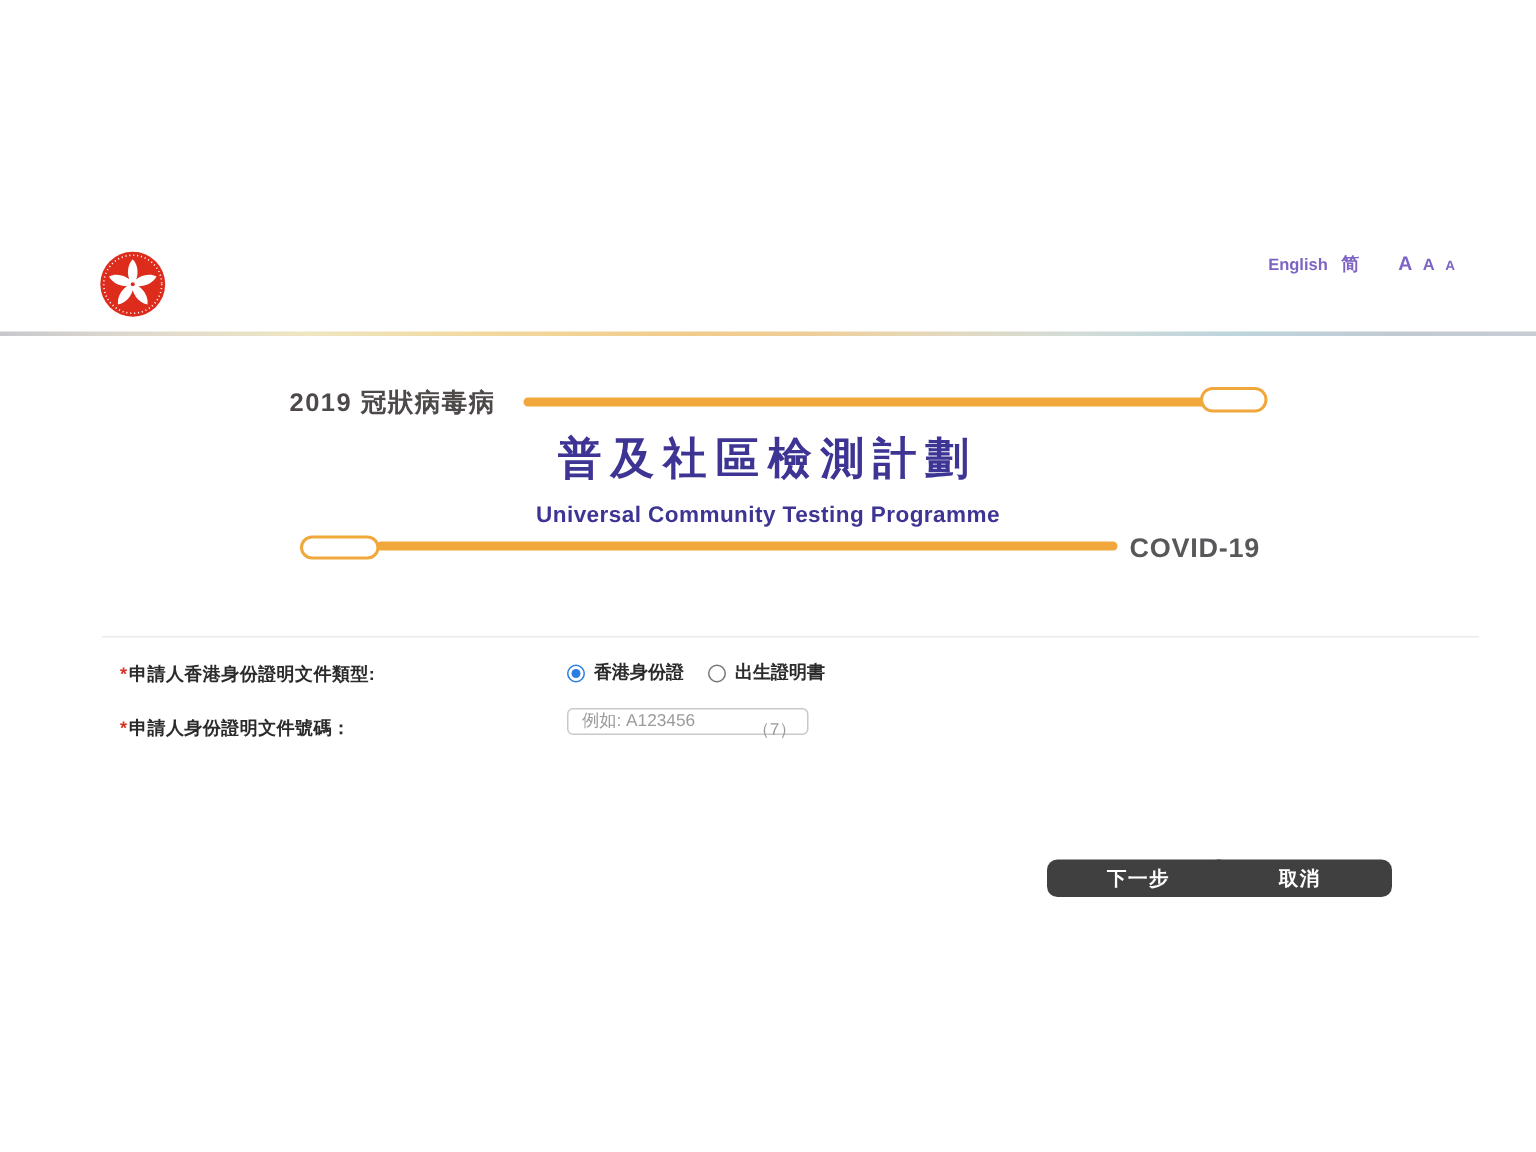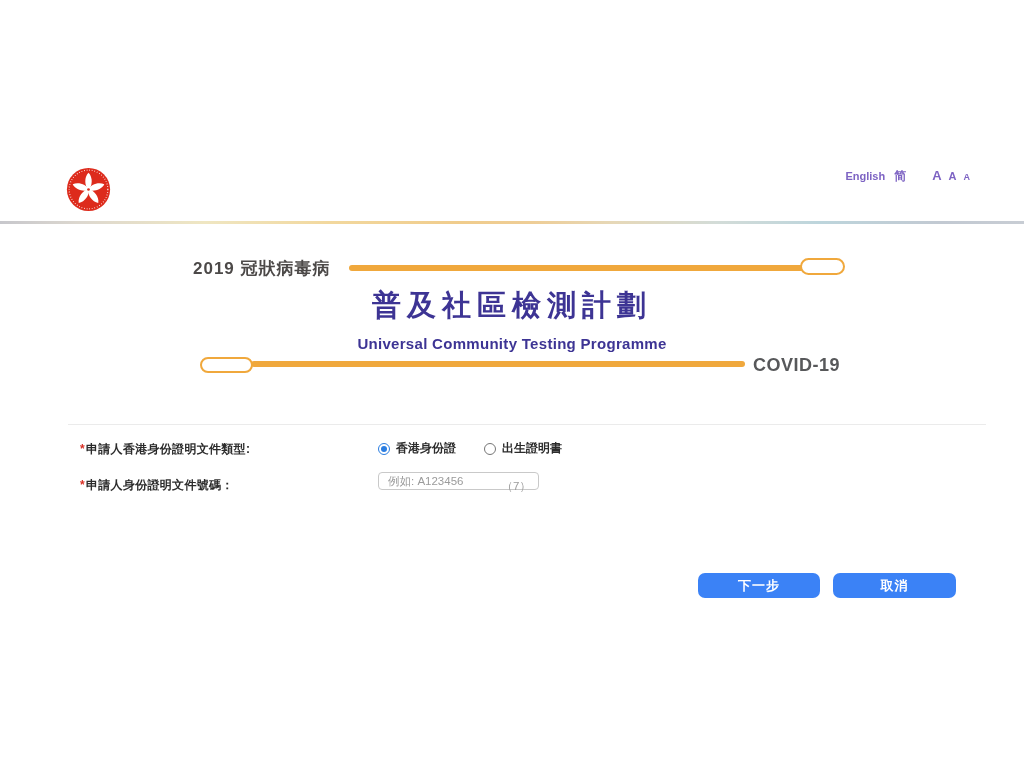--- a/index.html
+++ b/index.html
@@ -35,44 +35,44 @@
   
   .section-title { position:absolute; left:80px; top:396px; font-size:13px; font-weight:bold; color:#4a4a4a; letter-spacing:0.5px; }
   .section-divider { position:absolute; left:68px; top:424px; width:918px; height:1px; background:#ebebeb; }
 
   
   .form-label { position:absolute; left:80px; font-size:12px; font-weight:bold; color:#2b2b2b; letter-spacing:0.3px; white-space:nowrap; }
   .label-row1 { top:441px; }
   .label-row2 { top:477px; }
   .req { color:#d93025; margin-right:1px; }
 
-  .radio-group { position:absolute; left:378px; top:440px; display:flex; align-items:center; gap:28px; }
+  .radio-group { position:absolute; left:378px; top:440px; display:flex; align-items:center; gap:16px; }
   .radio-item { display:flex; align-items:center; gap:6px; cursor:pointer; }
   .radio-circle { width:12px; height:12px; border-radius:50%; border:1.5px solid #767676; background:#fff; position:relative; flex:0 0 auto; }
   .radio-item.selected .radio-circle { border-color:#2a7de1; }
   .radio-item.selected .radio-circle::after { content:""; position:absolute; left:2px; top:2px; width:6px; height:6px; border-radius:50%; background:#2a7de1; }
   .radio-label { font-size:12px; font-weight:bold; color:#2b2b2b; white-space:nowrap; }
 
   .id-input-wrap { position:absolute; left:378px; top:472px; width:161px; height:18px; border:1px solid #c9c9c9; border-radius:4px; background:#fff; }
   .id-input { position:absolute; left:0; top:0; width:100%; height:100%; border:none; outline:none; background:transparent; padding:0 34px 0 9px; font-size:11.5px; color:#444; font-family:inherit; border-radius:4px; }
   .id-input::placeholder { color:#9b9b9b; opacity:1; }
   .check-digit { position:absolute; right:7px; top:6px; font-size:11.5px; color:#9b9b9b; pointer-events:none; }
 
   .recaptcha { position:absolute; left:378px; top:511px; width:200px; height:48px; background:#f9f9f9; border:1px solid #d3d3d3; border-radius:3px; box-shadow:0 1px 2px rgba(0,0,0,0.08); }
   .recaptcha-checkbox { position:absolute; left:12px; top:13px; width:21px; height:21px; background:#fff; border:2px solid #c1c1c1; border-radius:2px; cursor:pointer; }
   .recaptcha-label { position:absolute; left:44px; top:19px; font-size:11px; color:#282828; white-space:nowrap; }
   .recaptcha-logo { position:absolute; right:6px; top:4px; width:58px; text-align:center; }
   .recaptcha-icon { display:block; margin:0 auto; }
   .recaptcha-brand { font-size:7px; color:#8e8e8e; line-height:8px; }
   .recaptcha-links { font-size:6px; color:#9a9a9a; line-height:8px; cursor:pointer; }
 
   
-  .btn { position:absolute; top:573px; height:25px; border:none; border-radius:7px; background:#3b82f6; color:#fff; font-size:13px; font-weight:bold; font-family:Liberation Mono, monospace; letter-spacing:1px; cursor:pointer; display:flex; align-items:center; justify-content:center; }
+  .btn { position:absolute; top:573px; height:25px; border:none; border-radius:7px; background:#404040; color:#fff; font-size:13px; font-weight:bold; font-family:Liberation Mono, monospace; letter-spacing:1px; cursor:pointer; display:flex; align-items:center; justify-content:center; }
   .btn-next { left:698px; width:122px; }
-  .btn-cancel { left:833px; width:123px; }
+  .btn-cancel { left:805px; width:123px; }
 </style>
 </head>
 <body>
 
 <div class="page">
 
   <svg class="emblem" viewBox="0 0 100 100">
     <circle cx="50" cy="50" r="48" fill="#dd2b1c"></circle>
     <circle cx="50" cy="50" r="43" fill="none" stroke="#ffffff" stroke-width="2.5" stroke-dasharray="1.6 4.2"></circle>
     <g fill="#ffffff">

